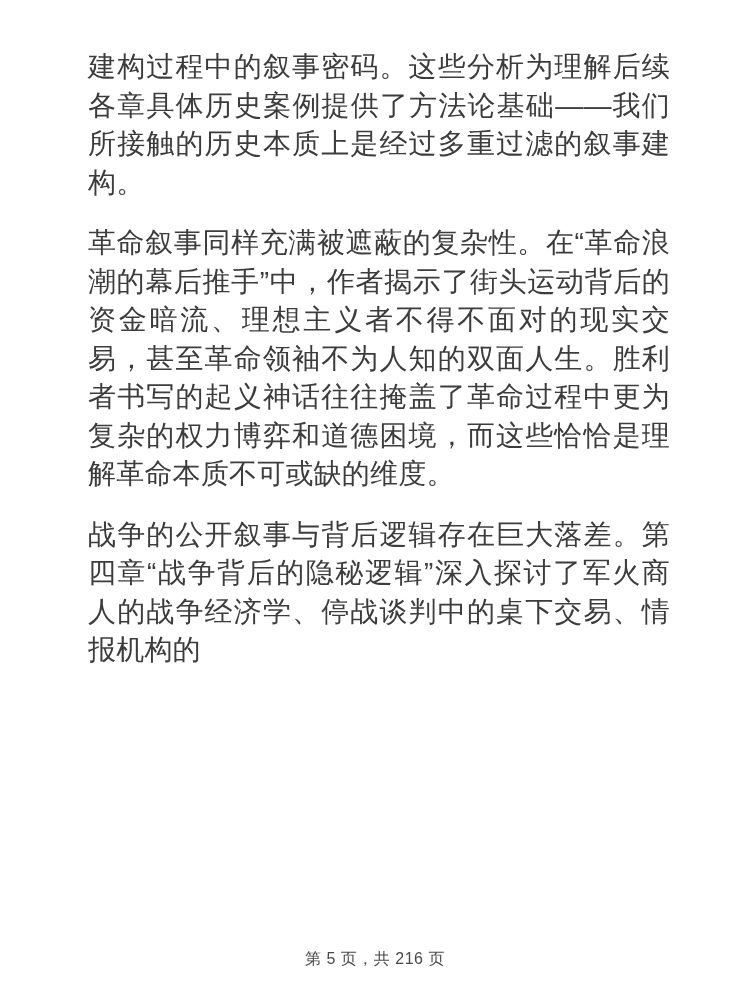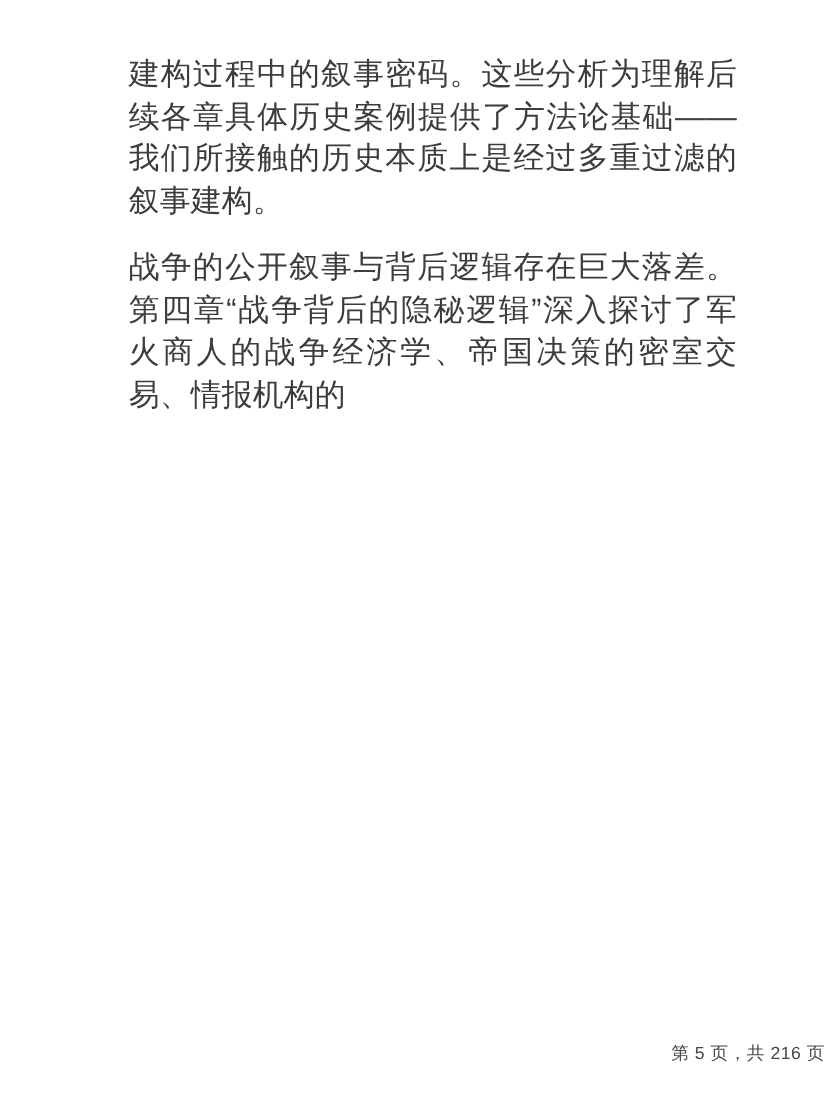--- a/index.html
+++ b/index.html
@@ -14,46 +14,47 @@
     overflow: hidden;
   }
   .page {
     position: relative;
     width: 750px;
     height: 1000px;
     background: #ffffff;
     box-sizing: border-box;
   }
   .content {
-    padding: 48px 80px 0 117px;
+    padding: 48px 80px 0 88px;
   }
   .content p {
     margin: 0 0 22px 0;
     font-size: 28px;
     line-height: 38.5px;
     color: #3c3c3c;
     text-align: justify;
     word-break: break-all;
     overflow-wrap: break-word;
     letter-spacing: 0.2px;
   }
   .footer {
     position: absolute;
     left: 0;
     bottom: 31px;
     width: 100%;
-    text-align: right;
+    text-align: center;
     font-size: 16px;
     line-height: 20px;
     color: #484848;
     letter-spacing: 0.5px;
   }
 </style>
 </head>
 <body>
 
 <div class="page">
   <div class="content">
     <p>建构过程中的叙事密码。这些分析为理解后续各章具体历史案例提供了方法论基础——我们所接触的历史本质上是经过多重过滤的叙事建构。</p>
-    <p>战争的公开叙事与背后逻辑存在巨大落差。第四章“战争背后的隐秘逻辑”深入探讨了军火商人的战争经济学、帝国决策的密室交易、情报机构的</p>
+    <p>革命叙事同样充满被遮蔽的复杂性。在“革命浪潮的幕后推手”中，作者揭示了街头运动背后的资金暗流、理想主义者不得不面对的现实交易，甚至革命领袖不为人知的双面人生。胜利者书写的起义神话往往掩盖了革命过程中更为复杂的权力博弈和道德困境，而这些恰恰是理解革命本质不可或缺的维度。</p>
+    <p>战争的公开叙事与背后逻辑存在巨大落差。第四章“战争背后的隐秘逻辑”深入探讨了军火商人的战争经济学、停战谈判中的桌下交易、情报机构的</p>
   </div>
   <div class="footer">第 5 页，共 216 页</div>
 </div>
 
 </body></html>

